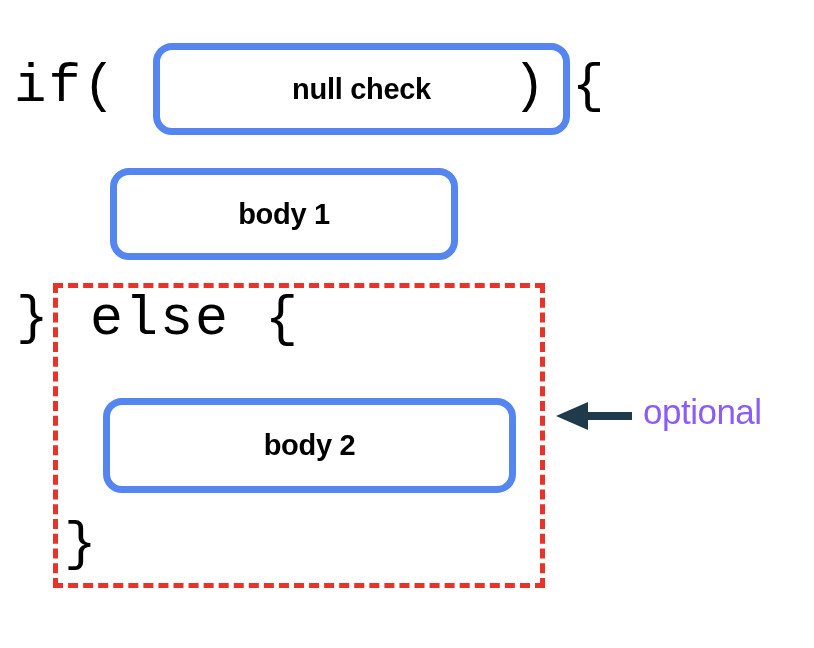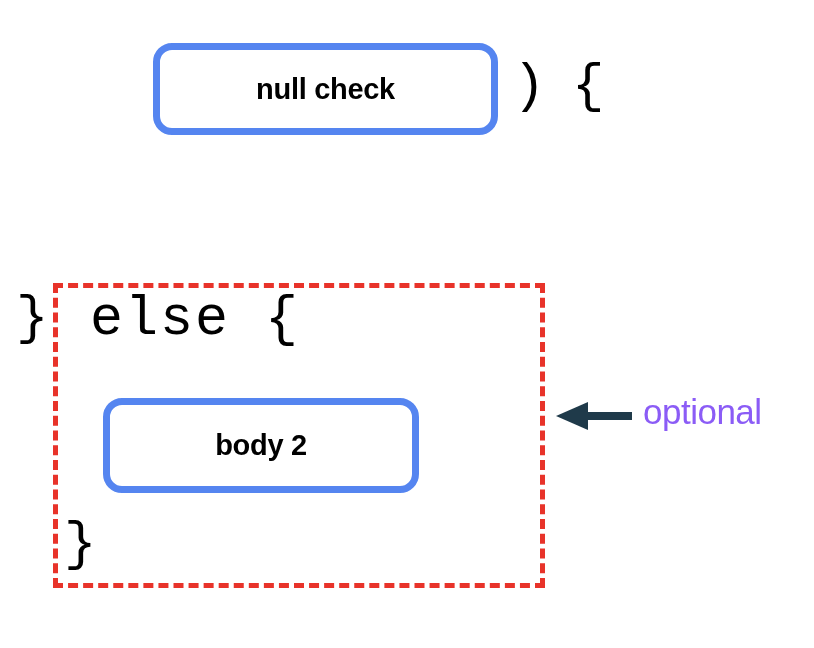--- a/index.html
+++ b/index.html
@@ -76,37 +76,37 @@
     font-family: "Liberation Sans", sans-serif;
     font-weight: bold;
     color: #000000;
     letter-spacing: -0.3px;
     white-space: nowrap;
   }
 
   #box-null-check {
     left: 153px;
     top: 43px;
-    width: 345px;
+    width: 417px;
     height: 92px;
   }
   #box-null-check .box-label { font-size: 29px; }
 
   #box-body-1 {
     left: 110px;
     top: 168px;
     width: 348px;
     height: 92px;
   }
   #box-body-1 .box-label { font-size: 29px; }
 
   #box-body-2 {
     left: 103px;
     top: 398px;
-    width: 316px;
+    width: 413px;
     height: 95px;
   }
   #box-body-2 .box-label { font-size: 29px; }
 
   
   #dashed-region {
     position: absolute;
     left: 53px;
     top: 283px;
     width: 492px;
@@ -135,29 +135,33 @@
     font-weight: 400;
     white-space: nowrap;
     letter-spacing: -0.5px;
   }
 </style>
 </head>
 <body>
 
 <div id="canvas" style="background: rgb(255, 255, 255);">
 
+  <div class="code" id="code-if" style="color: rgb(0, 0, 0);">if(</div>
 
   <div class="blue-box" id="box-null-check" style="border-color: rgb(85, 133, 240);">
     <span class="box-label">null check</span>
   </div>
 
   <div class="code" id="code-close-paren" style="color: rgb(0, 0, 0);">)</div>
 
   <div class="code" id="code-open-brace-1" style="color: rgb(0, 0, 0);">{</div>
 
+  <div class="blue-box" id="box-body-1" style="border-color: rgb(85, 133, 240);">
+    <span class="box-label">body 1</span>
+  </div>
 
   <div id="dashed-region" style="border-color: rgb(232, 51, 42);"></div>
 
   <div class="code" id="code-close-brace-outer" style="color: rgb(0, 0, 0);">}</div>
 
   <div class="code" id="code-else" style="color: rgb(0, 0, 0);">else {</div>
 
   <div class="blue-box" id="box-body-2" style="border-color: rgb(85, 133, 240);">
     <span class="box-label">body 2</span>
   </div>

